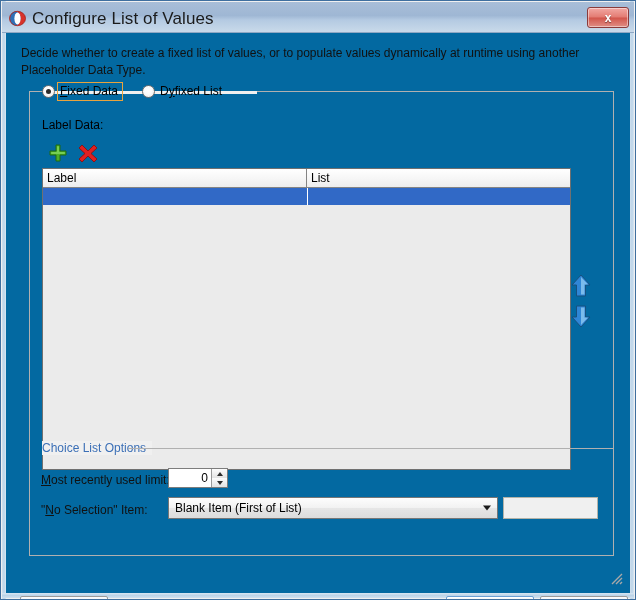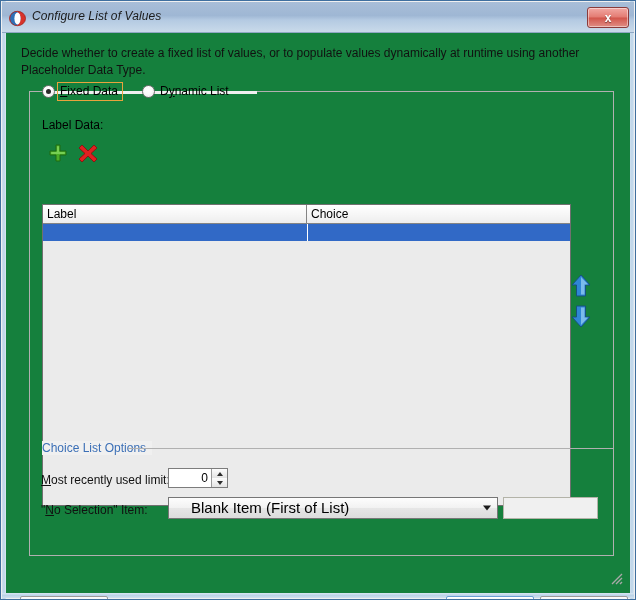--- a/index.html
+++ b/index.html
@@ -51,25 +51,24 @@
     box-sizing: border-box;
   }
   #title-icon {
     position: absolute;
     left: 7px; top: 8px;
     width: 17px; height: 17px;
   }
   #title-text {
     position: absolute;
     left: 30px; top: 7px;
-    font-size: 12px;
+    font-size: 17px;
     color: #1b1b1b;
     letter-spacing: .1px;
     white-space: nowrap;
-    font-style: italic;
   }
   #close-button {
     position: absolute;
     right: 5px; top: 5px;
     width: 42px; height: 21px;
     border-radius: 3px;
     border: 1px solid #8a3b3b;
     background: linear-gradient(to bottom, #f2a8a3 0%, #e37b72 48%, #d2554b 52%, #e08e85 100%);
     box-shadow: inset 0 0 0 1px rgba(255,255,255,.45);
     box-sizing: border-box;
@@ -83,21 +82,21 @@
     font-weight: bold;
     color: #ffffff;
     text-shadow: 0 1px 1px rgba(0,0,0,.45);
     line-height: 18px;
   }
 
   
   #content {
     position: absolute;
     left: 5px; top: 32px; right: 5px; bottom: 6px;
-    background: #15803d;
+    background: #0369a1;
   }
 
   #description {
     position: absolute;
     left: 15px; top: 12px;
     width: 588px;
     line-height: 17px;
     font-size: 12px;
     color: #111;
   }
@@ -186,21 +185,20 @@
 
   
   #table {
     position: absolute;
     left: 36px; top: 135px;
     width: 529px; height: 302px;
     border: 1px solid #707070;
     box-sizing: border-box;
     background: #ebebeb;
     overflow: hidden;
-    margin-top: 36px;
   }
   #table-head {
     position: relative;
     height: 18px;
     background: linear-gradient(to bottom, #ffffff 0%, #f6f6f6 55%, #ededed 100%);
     border-bottom: 1px solid #848484;
   }
   .th {
     position: absolute;
     top: 0;
@@ -325,23 +323,23 @@
     position: absolute;
     left: 162px; top: 464px;
     width: 330px; height: 22px;
     border: 1px solid #767676;
     background: linear-gradient(to bottom, #fdfdfd 0%, #f2f2f2 48%, #e6e6e6 52%, #dcdcdc 100%);
     box-sizing: border-box;
     cursor: pointer;
   }
   #nosel-combo-text {
     position: absolute;
-    left: 22px; top: 0;
+    left: 6px; top: 0;
     line-height: 20px;
-    font-size: 15px;
+    font-size: 12px;
     color: #000;
     white-space: nowrap;
   }
   #nosel-combo-arrow {
     position: absolute;
     right: 0; top: 0;
     width: 20px; height: 20px;
   }
   #nosel-combo-arrow .tri {
     position: absolute;
@@ -422,21 +420,21 @@
     </div>
 
     <div id="radio-row">
       <div class="radio-item" style="left:0;">
         <span class="radio-dot checked"></span>
         <span class="radio-label"><span class="mn">F</span><span>ixed Data</span></span>
         <span class="focus-ring" style="width:66px;"></span>
       </div>
       <div class="radio-item" style="left:100px;">
         <span class="radio-dot"></span>
-        <span class="radio-label"><span>D</span><span class="mn">y</span><span>namic List</span></span>
+        <span class="radio-label"><span>D</span><span class="mn">y</span><span>fixed List</span></span>
       </div>
     </div>
 
     <div id="list-data-label">Label Data:</div>
 
     <div id="toolbar">
       <div class="tool-btn" id="btn-add">
         <svg viewBox="0 0 24 24" width="24" height="24">
           <path d="M10 4 h4 v6 h6 v4 h-6 v6 h-4 v-6 h-6 v-4 h6 z" fill="#4caf28" stroke="#1f6b12" stroke-width="1" stroke-linejoin="round"></path>
           <path d="M11 5.2 h2 v6 h-2 z M5.2 11 h13.6 v2 h-13.6 z" fill="#86d962" opacity="0.75"></path>
@@ -445,21 +443,21 @@
       <div class="tool-btn" id="btn-delete">
         <svg viewBox="0 0 24 24" width="24" height="24">
           <path d="M6 4 L12 10 L18 4 L21 7 L15 12.5 L21 18 L18 21 L12 15 L6 21 L3 18 L9 12.5 L3 7 Z" fill="#e02020" stroke="#8d1010" stroke-width="0.9" stroke-linejoin="round"></path>
         </svg>
       </div>
     </div>
 
     <div id="table">
       <div id="table-head">
         <div class="th th-label">Label</div>
-        <div class="th th-value">Choice</div>
+        <div class="th th-value">List</div>
       </div>
       <div id="table-body">
         <div class="trow">
           <span class="cell-sep"></span>
         </div>
       </div>
     </div>
 
     <div id="move-arrows">
       <div class="arrow-btn" id="btn-move-up">

